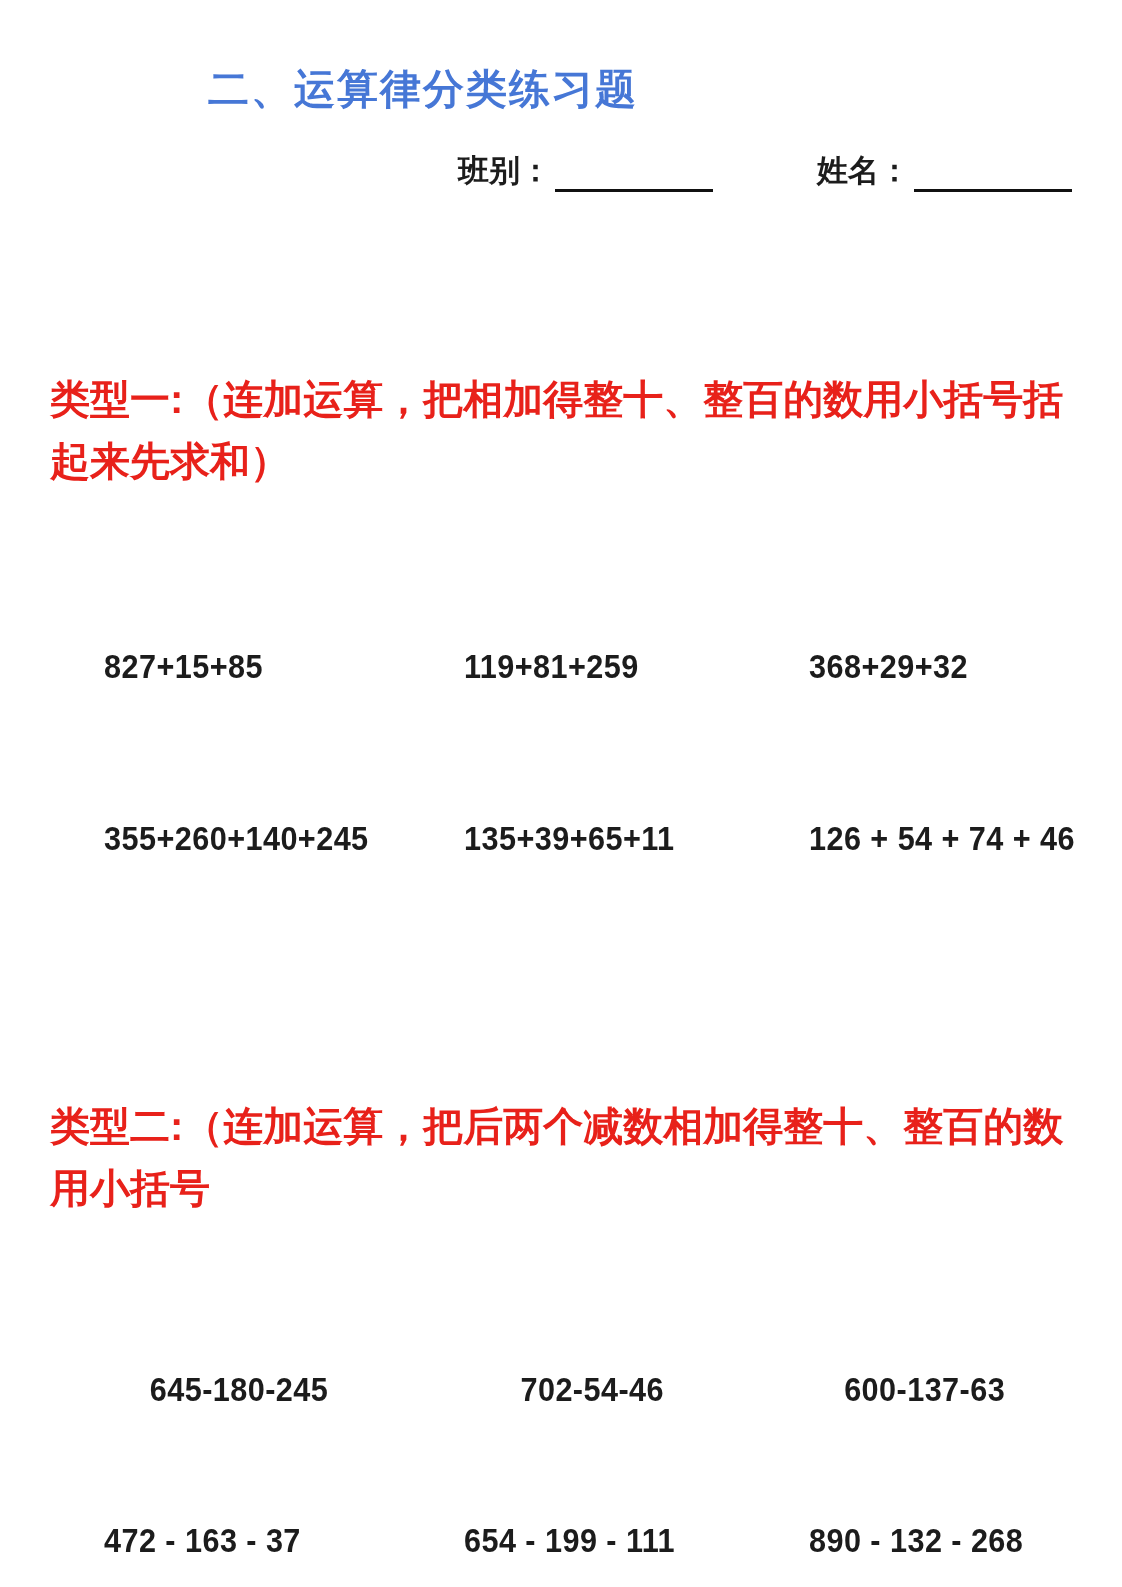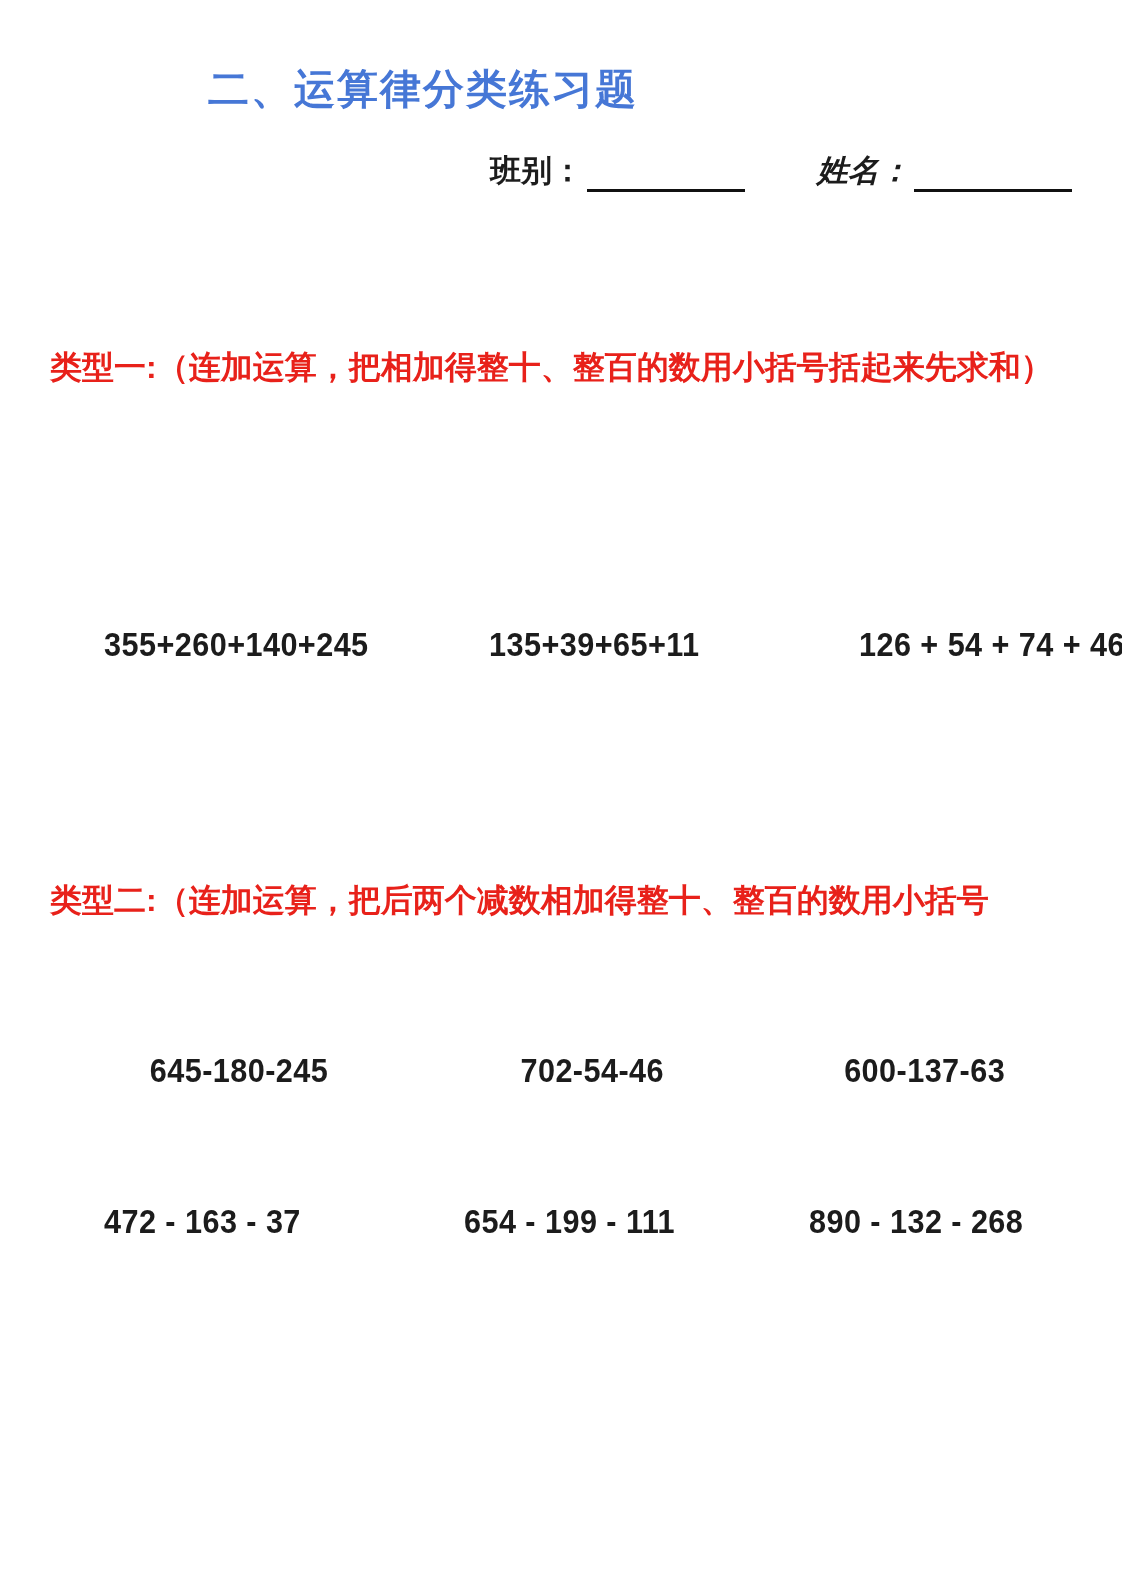--- a/index.html
+++ b/index.html
@@ -39,23 +39,23 @@
     justify-content: flex-end;
   }
   .info-row .lab { line-height: 1.3; }
   .blank {
     display: inline-block;
     width: 158px;
     height: 38px;
     border-bottom: 3px solid #111;
     margin-left: 4px;
   }
-  .name-lab { margin-left: 72px; font-style: italic; }
+  .name-lab { margin-left: 104px; }
   .sec-heading {
-    font-size: 32px;
+    font-size: 40px;
     font-weight: 600;
     color: var(--heading-red);
     line-height: 1.55;
     white-space: pre-wrap;
   }
   .sec-heading span { display: block; }
   .h1s { margin-top: 52px; }
   .h2s { margin-top: 112px; }
   .h3s { margin-top: 106px; }
   .grid {
@@ -67,21 +67,21 @@
   }
   .prob {
     display: inline-block;
     padding-left: 60px;
     transform: scaleX(0.9);
     transform-origin: left center;
     white-space: nowrap;
     letter-spacing: 0.5px;
   }
   .r1 { margin-top: 30px; }
-  .r2 { margin-top: 132px; gap: 25px; }
+  .r2 { margin-top: 132px; }
   .r3 { margin-top: 26px; text-align: center; }
   .r4 { margin-top: 110px; }
 </style>
 </head>
 <body>
 
 <div class="sheet">
 
   <h1 class="page-title">二、运算律分类练习题</h1>
 
@@ -89,20 +89,25 @@
     <span class="lab">班别：</span>
     <span class="blank"></span>
     <span class="lab name-lab">姓名：</span>
     <span class="blank"></span>
   </div>
 
   <h2 class="sec-heading h1s">
     <span>类型一:（连加运算，把相加得整十、整百的数用小括号括起来先求和）</span>
   </h2>
 
+  <div class="grid r1">
+    <span class="prob">827+15+85</span>
+    <span class="prob">119+81+259</span>
+    <span class="prob">368+29+32</span>
+  </div>
 
   <div class="grid r2">
     <span class="prob">355+260+140+245</span>
     <span class="prob">135+39+65+11</span>
     <span class="prob">126 + 54 + 74 + 46</span>
   </div>
 
   <h2 class="sec-heading h2s">
     <span>类型二:（连加运算，把后两个减数相加得整十、整百的数用小括号</span>
   </h2>

